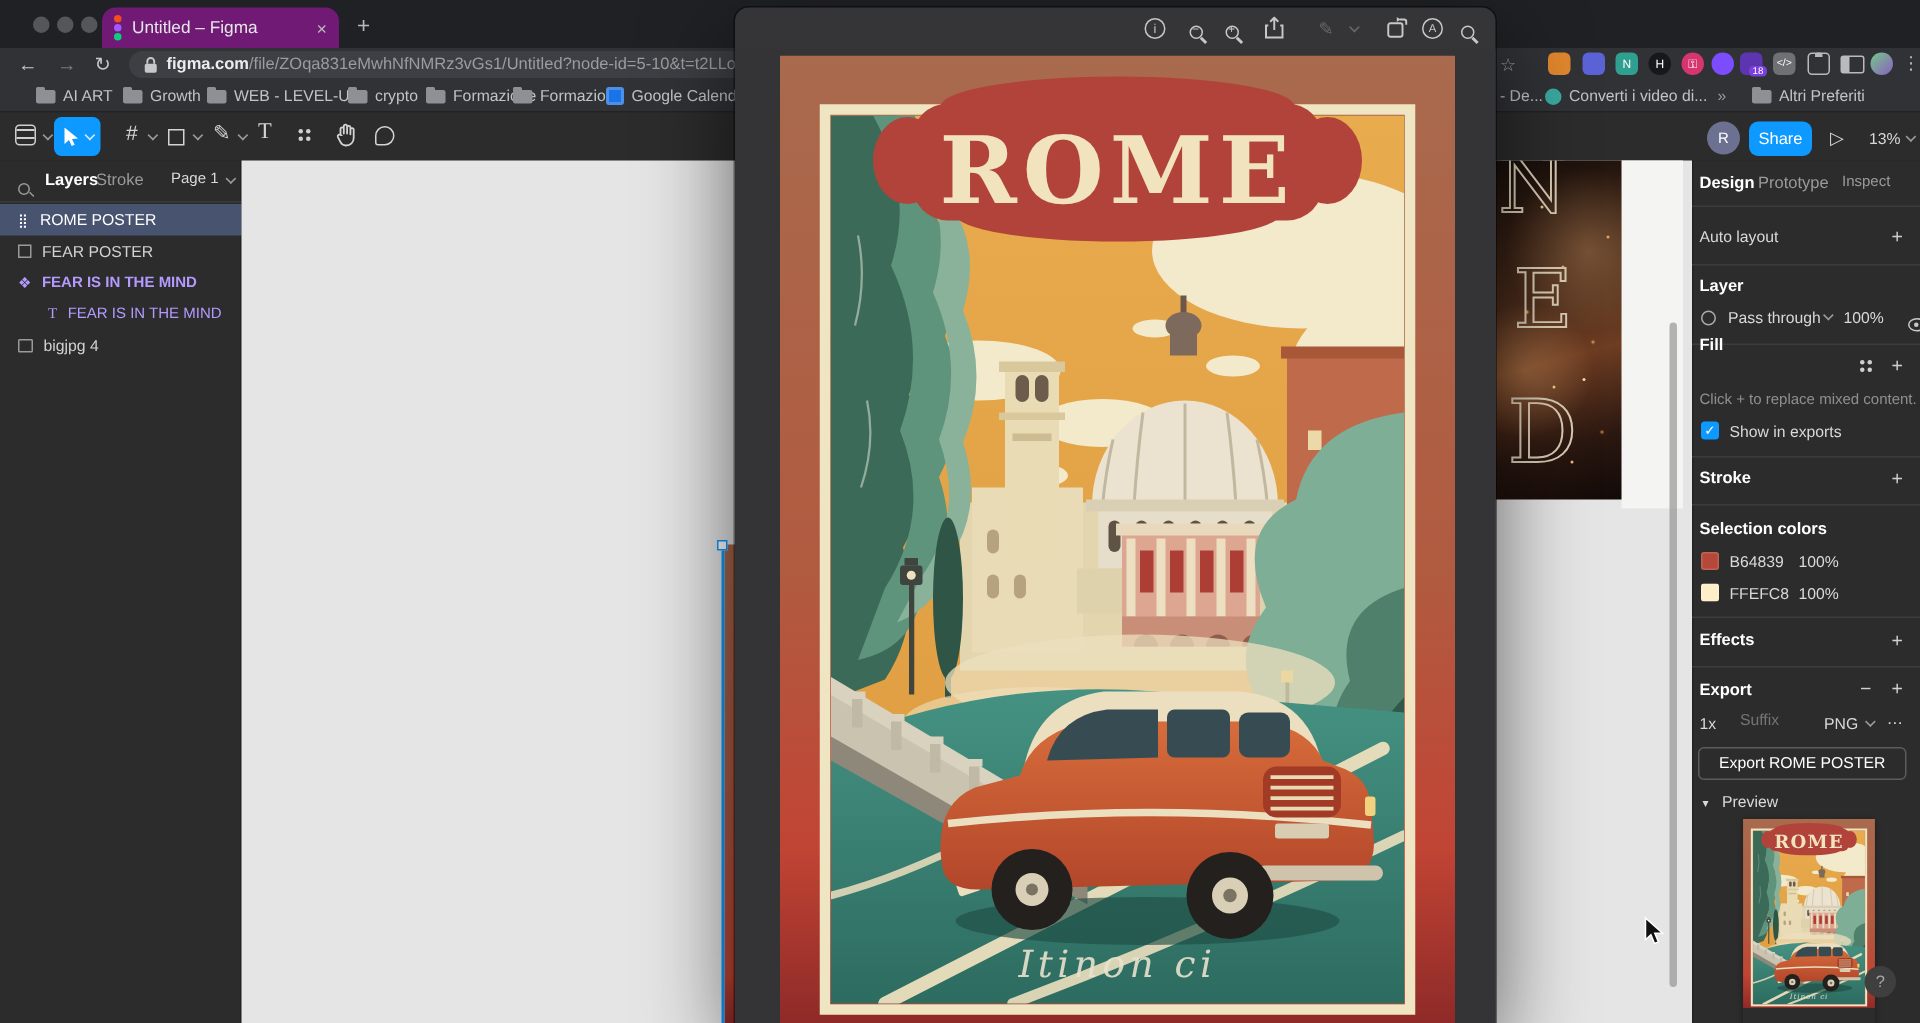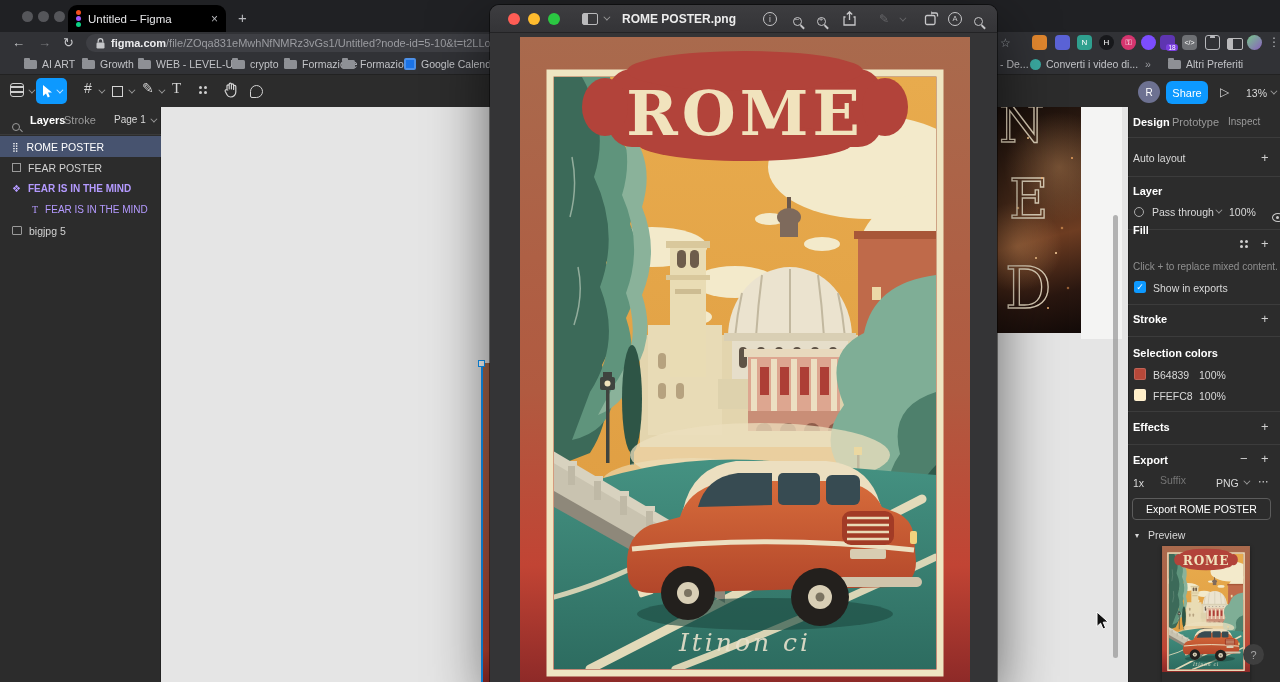--- a/index.html
+++ b/index.html
@@ -2,21 +2,21 @@
 <html><head>
 <meta charset="utf-8">
 <style>
   *{margin:0;padding:0;box-sizing:border-box}
   html,body{width:1280px;height:682px;overflow:hidden;background:#202124;
     font-family:"Liberation Sans",sans-serif;-webkit-font-smoothing:antialiased;position:relative}
   .abs{position:absolute}
   
   #tabbar{left:0;top:0;width:1280px;height:32px;background:#202124}
   .tl{width:11px;height:11px;border-radius:50%;background:#55565a;display:inline-block}
-  #tab-active{left:68px;top:5px;width:158px;height:27px;background:#000000;border-radius:9px 9px 0 0;
+  #tab-active{left:68px;top:5px;width:158px;height:27px;background:#701a75;border-radius:9px 9px 0 0;
     display:flex;align-items:center;padding:0 8px;color:#e6e6e8;font-size:11.5px}
   #newtab{left:238px;top:11px;color:#b8b9bd;font-size:15px;line-height:14px}
   #urlrow{left:0;top:32px;width:1280px;height:22px;background:#313236}
   .navic{color:#c6c7ca;font-size:13px;top:35px}
   #urlpill{left:86px;top:34px;width:902px;height:18px;background:#3e3f44;border-radius:10px;
     display:flex;align-items:center;padding:0 10px;font-size:11px;white-space:nowrap;overflow:hidden}
   #urlpill .dom{color:#ececee;font-weight:bold}
   #urlpill .path{color:#9b9ca1}
   #bmrow{left:0;top:54px;width:1280px;height:21px;background:#313236;border-bottom:1px solid #222}
   .bm{display:flex;align-items:center;gap:5px;color:#c2c3c7;font-size:10.5px;white-space:nowrap}
@@ -254,21 +254,21 @@
 <div class="lrow purple" style="top:178px">
   <span style="font-size:10px">❖</span>
   <span style="font-weight:bold;font-size:10px">FEAR IS IN THE MIND</span>
 </div>
 <div class="lrow purple" style="top:199px;padding-left:32px">
   <span style="font-family:'Liberation Serif',serif;font-size:10px">T</span>
   <span style="font-size:10px">FEAR IS IN THE MIND</span>
 </div>
 <div class="lrow" style="top:220px">
   <span style="display:inline-block;width:10px;height:9px;border:1.2px solid #9a9a9a;border-radius:1px"></span>
-  <span>bigjpg 5</span>
+  <span>bigjpg 4</span>
 </div>
 
 
 <div id="canvas" class="abs"></div>
 <div id="whiteframe" class="abs"></div>
 <div id="fearposter" class="abs">
   <span class="fearletter" style="left:2px;top:-9px;font-size:52px">N</span>
   <span class="fearletter" style="left:12px;top:66px;font-size:54px">E</span>
   <span class="fearletter" style="left:8px;top:152px;font-size:58px">D</span>
   <span class="sparks"></span>
@@ -545,28 +545,20 @@
         <ellipse cx="225" cy="106" rx="108" ry="18"></ellipse>
         <ellipse cx="85" cy="70" rx="23" ry="29"></ellipse>
         <ellipse cx="365" cy="70" rx="23" ry="29"></ellipse>
       </g>
       <text x="225" y="98" text-anchor="middle" font-family="DejaVu Serif, Liberation Serif, serif" font-weight="bold" font-size="62" fill="#f1e3bd" letter-spacing="4">ROME</text>
     </svg></div>
 <div id="helpbtn" class="abs">?</div>
 
 
 <div id="pwin" class="abs">
-  <div id="ptitlebar">
-    <span class="light" style="margin-left:18px;background:#ff5d55"></span>
-    <span class="light" style="margin-left:8px;background:#febb2e"></span>
-    <span class="light" style="margin-left:8px;background:#2bc742"></span>
-    <span class="sidebaric" style="margin-left:22px"></span>
-    <span class="chev" style="margin-left:5px"></span>
-    <span id="ptitle" style="margin-left:14px">ROME POSTER.png</span>
-  </div>
   <span class="pic circ" style="left:273px">i</span>
   <span class="pic" style="left:303px;top:10px"><span class="magp"><span>−</span></span></span>
   <span class="pic" style="left:327px;top:10px"><span class="magp"><span>+</span></span></span>
   <span class="pic" style="left:353px;top:6px">
     <svg width="13" height="15" viewBox="0 0 13 15">
         <path d="M2.5,6 h-1.5 v8 h11 v-8 h-1.5 M6.5,9 V1 M3.8,3.5 L6.5,0.8 L9.2,3.5" fill="none" stroke="#c7c7c9" stroke-width="1.3"></path>
       </svg>
   </span>
   <span class="pic dim" style="left:389px">✎</span>
   <span class="chev pic dim" style="left:409px;top:12px;border-color:#67676a"></span>

